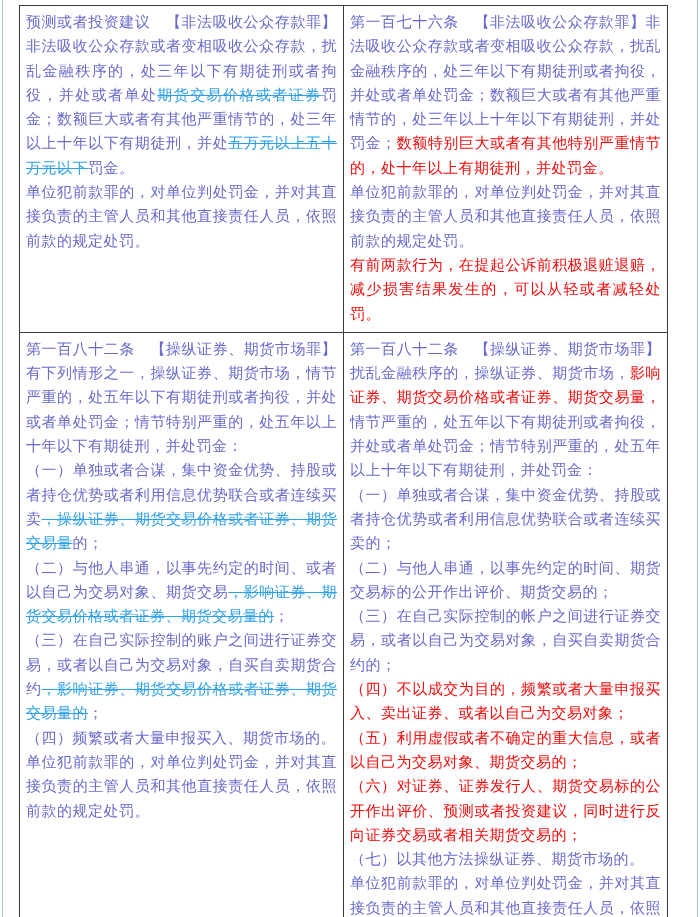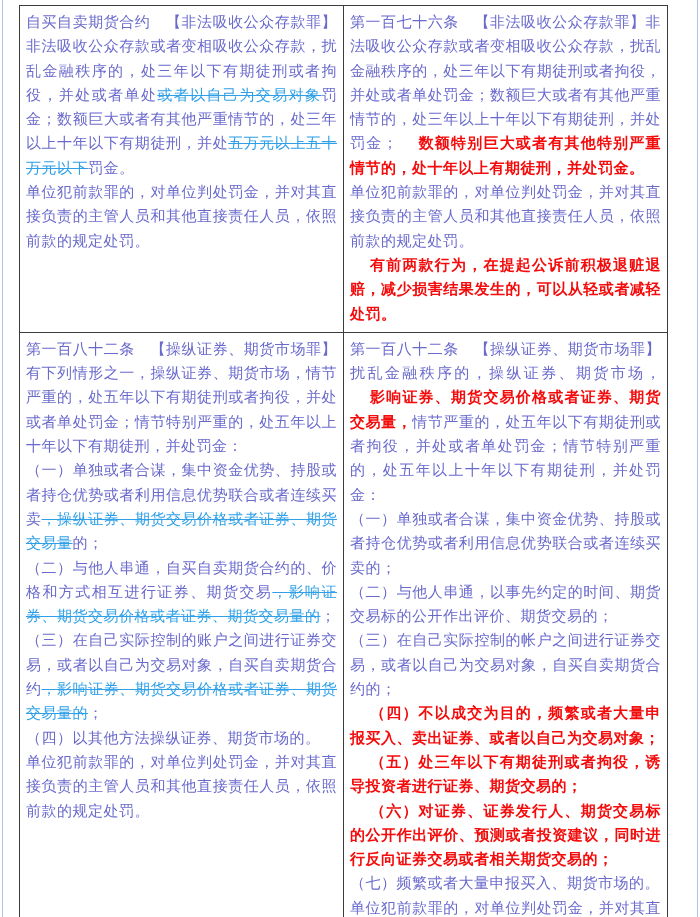--- a/index.html
+++ b/index.html
@@ -39,55 +39,55 @@
   p.para{
     margin:0;
     font-size:15px;
     line-height:24.3px;
     text-align:justify;
     color:var(--blue);
     letter-spacing:0.5px;
   }
   .seg-normal{color:var(--blue);}
   .seg-del{color:var(--del);text-decoration:line-through;}
-  .seg-add{color:var(--add);font-weight:bold;margin-left:20px;}
+  .seg-add{color:var(--add);font-weight:normal;}
 </style>
 </head>
 <body>
 
 <div class="frame">
   <table class="cmp">
     <tbody>
       <tr class="row-article-176">
         <td>
-            <p class="para"><span class="seg-normal">自买自卖期货合约　【非法吸收公众存款罪】非法吸收公众存款或者变相吸收公众存款，扰乱金融秩序的，处三年以下有期徒刑或者拘役，并处或者单处</span><span class="seg-del">或者以自己为交易对象</span><span class="seg-normal">罚金；数额巨大或者有其他严重情节的，处三年以上十年以下有期徒刑，并处</span><span class="seg-del">五万元以上五十万元以下</span><span class="seg-normal">罚金。</span></p>
+            <p class="para"><span class="seg-normal">预测或者投资建议　【非法吸收公众存款罪】非法吸收公众存款或者变相吸收公众存款，扰乱金融秩序的，处三年以下有期徒刑或者拘役，并处或者单处</span><span class="seg-del">期货交易价格或者证券</span><span class="seg-normal">罚金；数额巨大或者有其他严重情节的，处三年以上十年以下有期徒刑，并处</span><span class="seg-del">五万元以上五十万元以下</span><span class="seg-normal">罚金。</span></p>
             <p class="para"><span class="seg-normal">单位犯前款罪的，对单位判处罚金，并对其直接负责的主管人员和其他直接责任人员，依照前款的规定处罚。</span></p>
           </td>
         <td>
             <p class="para"><span class="seg-normal">第一百七十六条　【非法吸收公众存款罪】非法吸收公众存款或者变相吸收公众存款，扰乱金融秩序的，处三年以下有期徒刑或者拘役，并处或者单处罚金；数额巨大或者有其他严重情节的，处三年以上十年以下有期徒刑，并处罚金；</span><span class="seg-add">数额特别巨大或者有其他特别严重情节的，处十年以上有期徒刑，并处罚金。</span></p>
             <p class="para"><span class="seg-normal">单位犯前款罪的，对单位判处罚金，并对其直接负责的主管人员和其他直接责任人员，依照前款的规定处罚。</span></p>
             <p class="para"><span class="seg-add">有前两款行为，在提起公诉前积极退赃退赔，减少损害结果发生的，可以从轻或者减轻处罚。</span></p>
           </td>
       </tr>
       <tr class="row-article-182">
         <td>
             <p class="para"><span class="seg-normal">第一百八十二条　【操纵证券、期货市场罪】有下列情形之一，操纵证券、期货市场，情节严重的，处五年以下有期徒刑或者拘役，并处或者单处罚金；情节特别严重的，处五年以上十年以下有期徒刑，并处罚金：</span></p>
             <p class="para"><span class="seg-normal">（一）单独或者合谋，集中资金优势、持股或者持仓优势或者利用信息优势联合或者连续买卖</span><span class="seg-del">，操纵证券、期货交易价格或者证券、期货交易量</span><span class="seg-normal">的；</span></p>
-            <p class="para"><span class="seg-normal">（二）与他人串通，自买自卖期货合约的、价格和方式相互进行证券、期货交易</span><span class="seg-del">，影响证券、期货交易价格或者证券、期货交易量的</span><span class="seg-normal">；</span></p>
+            <p class="para"><span class="seg-normal">（二）与他人串通，以事先约定的时间、或者以自己为交易对象、期货交易</span><span class="seg-del">，影响证券、期货交易价格或者证券、期货交易量的</span><span class="seg-normal">；</span></p>
             <p class="para"><span class="seg-normal">（三）在自己实际控制的账户之间进行证券交易，或者以自己为交易对象，自买自卖期货合约</span><span class="seg-del">，影响证券、期货交易价格或者证券、期货交易量的</span><span class="seg-normal">；</span></p>
-            <p class="para"><span class="seg-normal">（四）以其他方法操纵证券、期货市场的。</span></p>
+            <p class="para"><span class="seg-normal">（四）频繁或者大量申报买入、期货市场的。</span></p>
             <p class="para"><span class="seg-normal">单位犯前款罪的，对单位判处罚金，并对其直接负责的主管人员和其他直接责任人员，依照前款的规定处罚。</span></p>
           </td>
         <td>
             <p class="para"><span class="seg-normal">第一百八十二条　【操纵证券、期货市场罪】扰乱金融秩序的，操纵证券、期货市场，</span><span class="seg-add">影响证券、期货交易价格或者证券、期货交易量，</span><span class="seg-normal">情节严重的，处五年以下有期徒刑或者拘役，并处或者单处罚金；情节特别严重的，处五年以上十年以下有期徒刑，并处罚金：</span></p>
             <p class="para"><span class="seg-normal">（一）单独或者合谋，集中资金优势、持股或者持仓优势或者利用信息优势联合或者连续买卖的；</span></p>
             <p class="para"><span class="seg-normal">（二）与他人串通，以事先约定的时间、期货交易标的公开作出评价、期货交易的；</span></p>
             <p class="para"><span class="seg-normal">（三）在自己实际控制的帐户之间进行证券交易，或者以自己为交易对象，自买自卖期货合约的；</span></p>
             <p class="para"><span class="seg-add">（四）不以成交为目的，频繁或者大量申报买入、卖出证券、或者以自己为交易对象；</span></p>
-            <p class="para"><span class="seg-add">（五）处三年以下有期徒刑或者拘役，诱导投资者进行证券、期货交易的；</span></p>
+            <p class="para"><span class="seg-add">（五）利用虚假或者不确定的重大信息，或者以自己为交易对象、期货交易的；</span></p>
             <p class="para"><span class="seg-add">（六）对证券、证券发行人、期货交易标的公开作出评价、预测或者投资建议，同时进行反向证券交易或者相关期货交易的；</span></p>
-            <p class="para"><span class="seg-normal">（七）频繁或者大量申报买入、期货市场的。</span></p>
+            <p class="para"><span class="seg-normal">（七）以其他方法操纵证券、期货市场的。</span></p>
             <p class="para"><span class="seg-normal">单位犯前款罪的，对单位判处罚金，并对其直接负责的主管人员和其他直接责任人员，依照前款的规定处罚。</span></p>
           </td>
       </tr>
     </tbody>
   </table>
 </div>
 
 </body></html>

